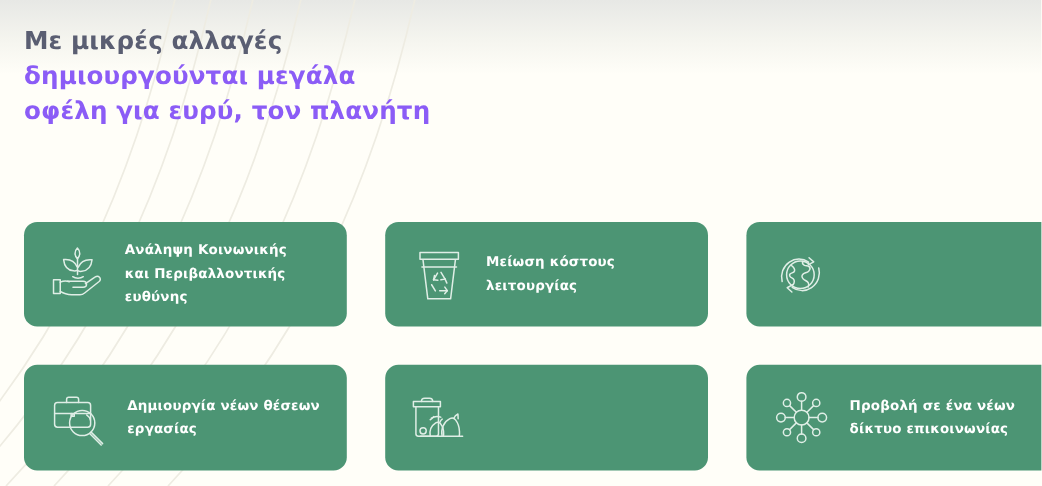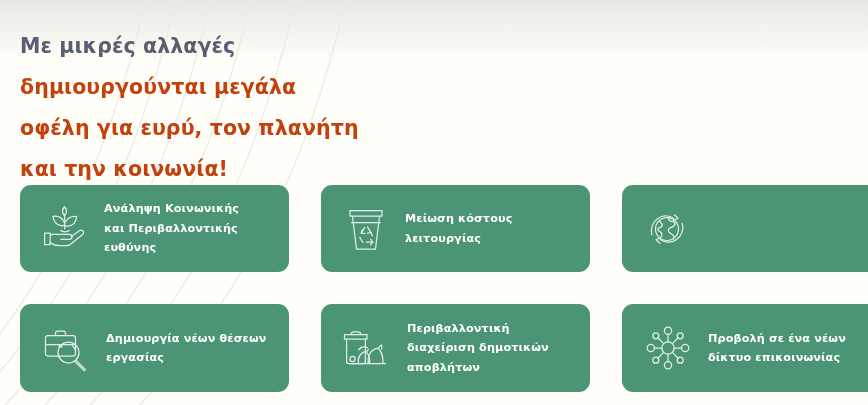--- a/index.html
+++ b/index.html
@@ -46,28 +46,27 @@
     top: 6px;
     width: 520px;
     line-height: 29px;
     font-size: 20.5px;
     font-weight: 700;
     letter-spacing: 0.1px;
   }
   #heading .hl {
     display: block;
     white-space: pre;
-    margin-top: 12px;
   }
   #heading .hl.line1 {
     color: #5a5e72;
     font-weight: 600;
   }
   #heading .hl.rest {
-    color: #c2410c;
+    color: #8b5cf6;
   }
 
   
   #card-grid {
     position: absolute;
     left: 20px;
     top: 185px;
     width: 828px;
     display: grid;
     grid-template-columns: repeat(3, 269px);
@@ -131,21 +130,20 @@
       <path d="M 45 405 C 145 300 215 170 255 -20"></path>
       <path d="M 90 405 C 190 300 260 170 300 -20"></path>
       <path d="M 140 405 C 240 300 310 170 350 -20"></path>
     </g>
   </svg>
 
   <h1 id="heading">
     <span class="hl line1">Με μικρές αλλαγές</span>
     <span class="hl rest">δημιουργούνται μεγάλα</span>
     <span class="hl rest">οφέλη για ευρύ, τον πλανήτη</span>
-    <span class="hl rest">και την κοινωνία!</span>
   </h1>
 
   <div id="card-grid">
 
     <div class="benefit-card row1">
       <span class="card-icon">
         <svg viewBox="0 0 58 56" fill="none" stroke="#dfeee6" stroke-width="1.25" stroke-linecap="round" stroke-linejoin="round">
           <path d="M28.5 14.5c-2.6-2.4-2.6-6.2 0-8.8 2.6 2.6 2.6 6.4 0 8.8z"></path>
           <path d="M28.6 14.2v13.6"></path>
           <path d="M28.2 21.3c-1.9-4.6-6.4-6.5-11.2-6 .5 5 3.2 8.8 8.3 9.4 1.2.2 2.2 0 2.9-.4"></path>
@@ -224,23 +222,20 @@
           <circle cx="14.6" cy="39" r="2.6"></circle>
           <path d="M21.5 28.5c2.4-1.6 5.2-1.9 7.8-.9"></path>
           <path d="M23.5 27.2c-.9 1.1-1.8 2-3 2.6"></path>
           <path d="M20.5 43.5c-.8-4.5 1-8.8 4.6-11.1 1.3-.8 2.9-.6 3.9.5 1.6 1.8 2.4 4 2.6 6.4.1 1.5.1 3 0 4.2"></path>
           <path d="M28.6 31.8c.4-1 1-1.9 1.9-2.5"></path>
           <path d="M30.4 43.5c-1.2-6.2 1.4-12 6.5-14.6 1.6-.8 3.6-.4 4.7 1 2.2 2.8 3.2 6.2 3.3 9.7.1 1.4 0 2.7-.2 3.9"></path>
           <path d="M40.2 28.6c.6-1.6 1.8-2.9 3.4-3.6l.2 4"></path>
           <path d="M12.5 43.5h35"></path>
         </svg>
       </span>
-      <span class="card-label">Περιβαλλοντική
-διαχείριση δημοτικών
-αποβλήτων</span>
     </div>
 
     <div class="benefit-card row2">
       <span class="card-icon">
         <svg viewBox="0 0 58 56" fill="none" stroke="#dfeee6" stroke-width="1.25" stroke-linecap="round" stroke-linejoin="round">
           <circle cx="29" cy="28" r="6.2"></circle>
           <circle cx="29" cy="10.8" r="3.6"></circle>
           <circle cx="29" cy="45.2" r="3.6"></circle>
           <circle cx="11.8" cy="28" r="3.6"></circle>
           <circle cx="46.2" cy="28" r="3.6"></circle>

